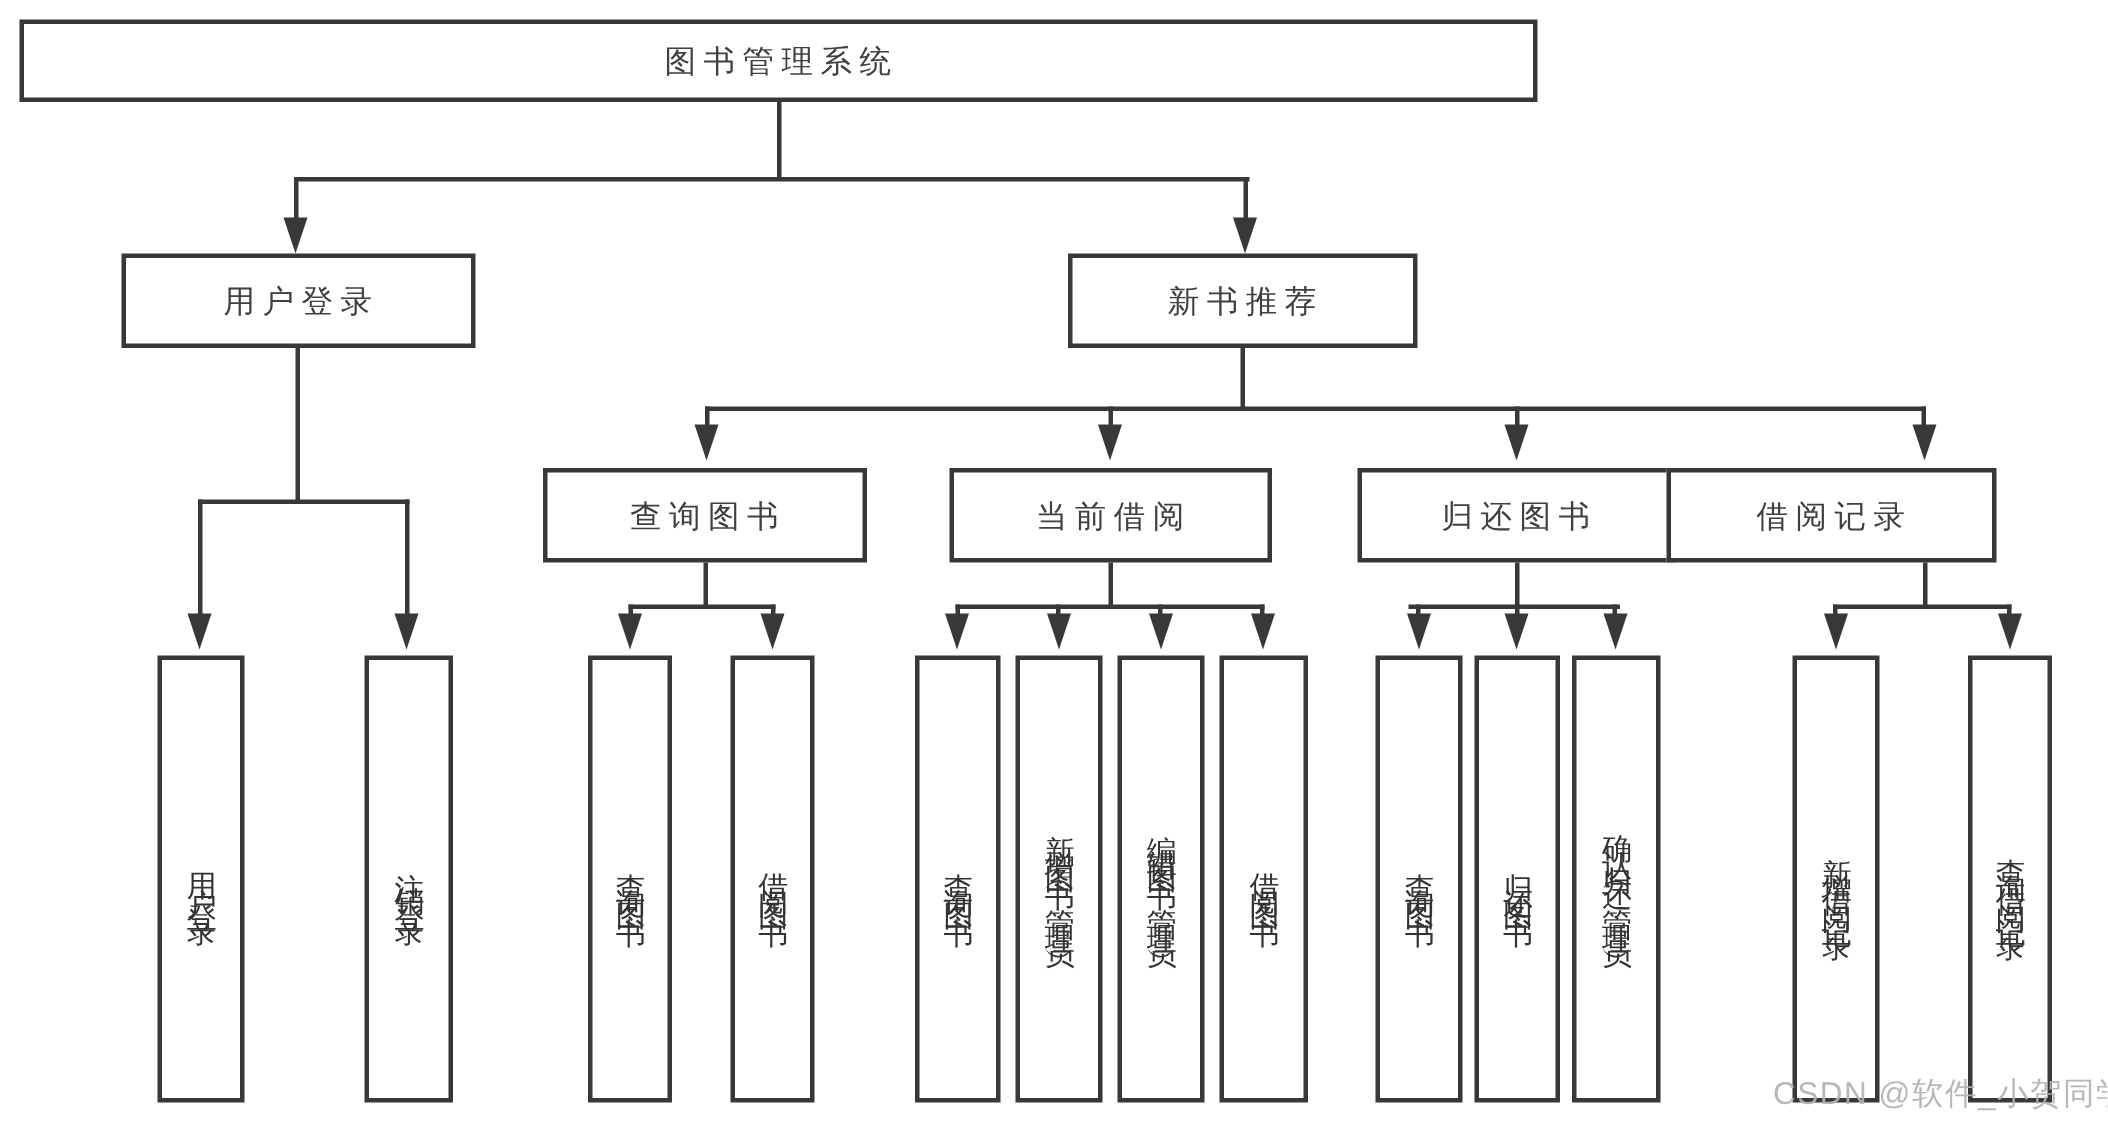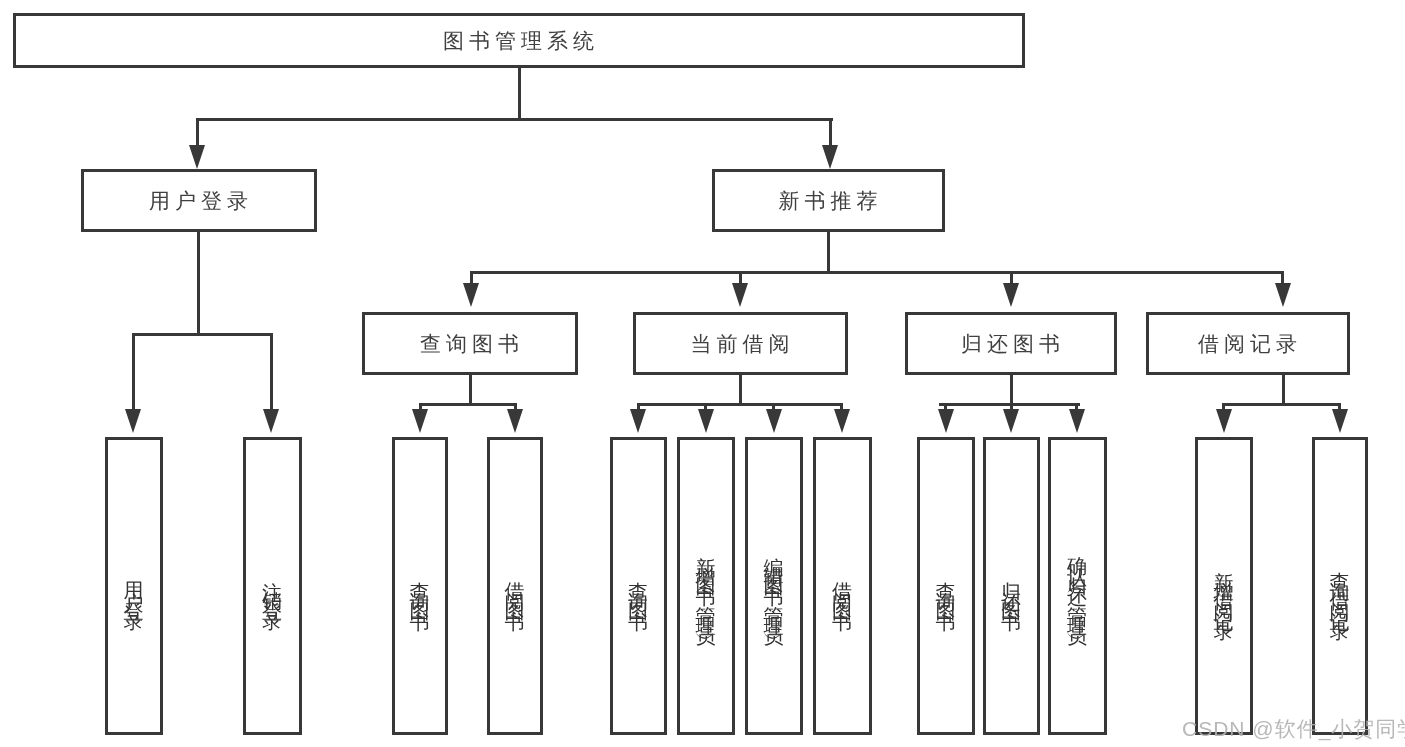--- a/index.html
+++ b/index.html
@@ -55,21 +55,21 @@
   </div>
 
   <div class="box" style="left:633px;top:312px;width:215px;height:63px;">
     <span class="lbl">当前借阅</span>
   </div>
 
   <div class="box" style="left:905px;top:312px;width:212px;height:63px;">
     <span class="lbl">归还图书</span>
   </div>
 
-  <div class="box" style="left:1146px;top:312px;width:204px;height:63px;">
+  <div class="box" style="left:1111px;top:312px;width:220px;height:63px;">
     <span class="lbl">借阅记录</span>
   </div>
 
   <div class="vbox" style="left:105px;top:437px;width:58px;height:298px;">
     <span class="vlbl">用户登录</span>
   </div>
   <div class="vbox" style="left:243px;top:437px;width:59px;height:298px;">
     <span class="vlbl">注销登录</span>
   </div>
 

